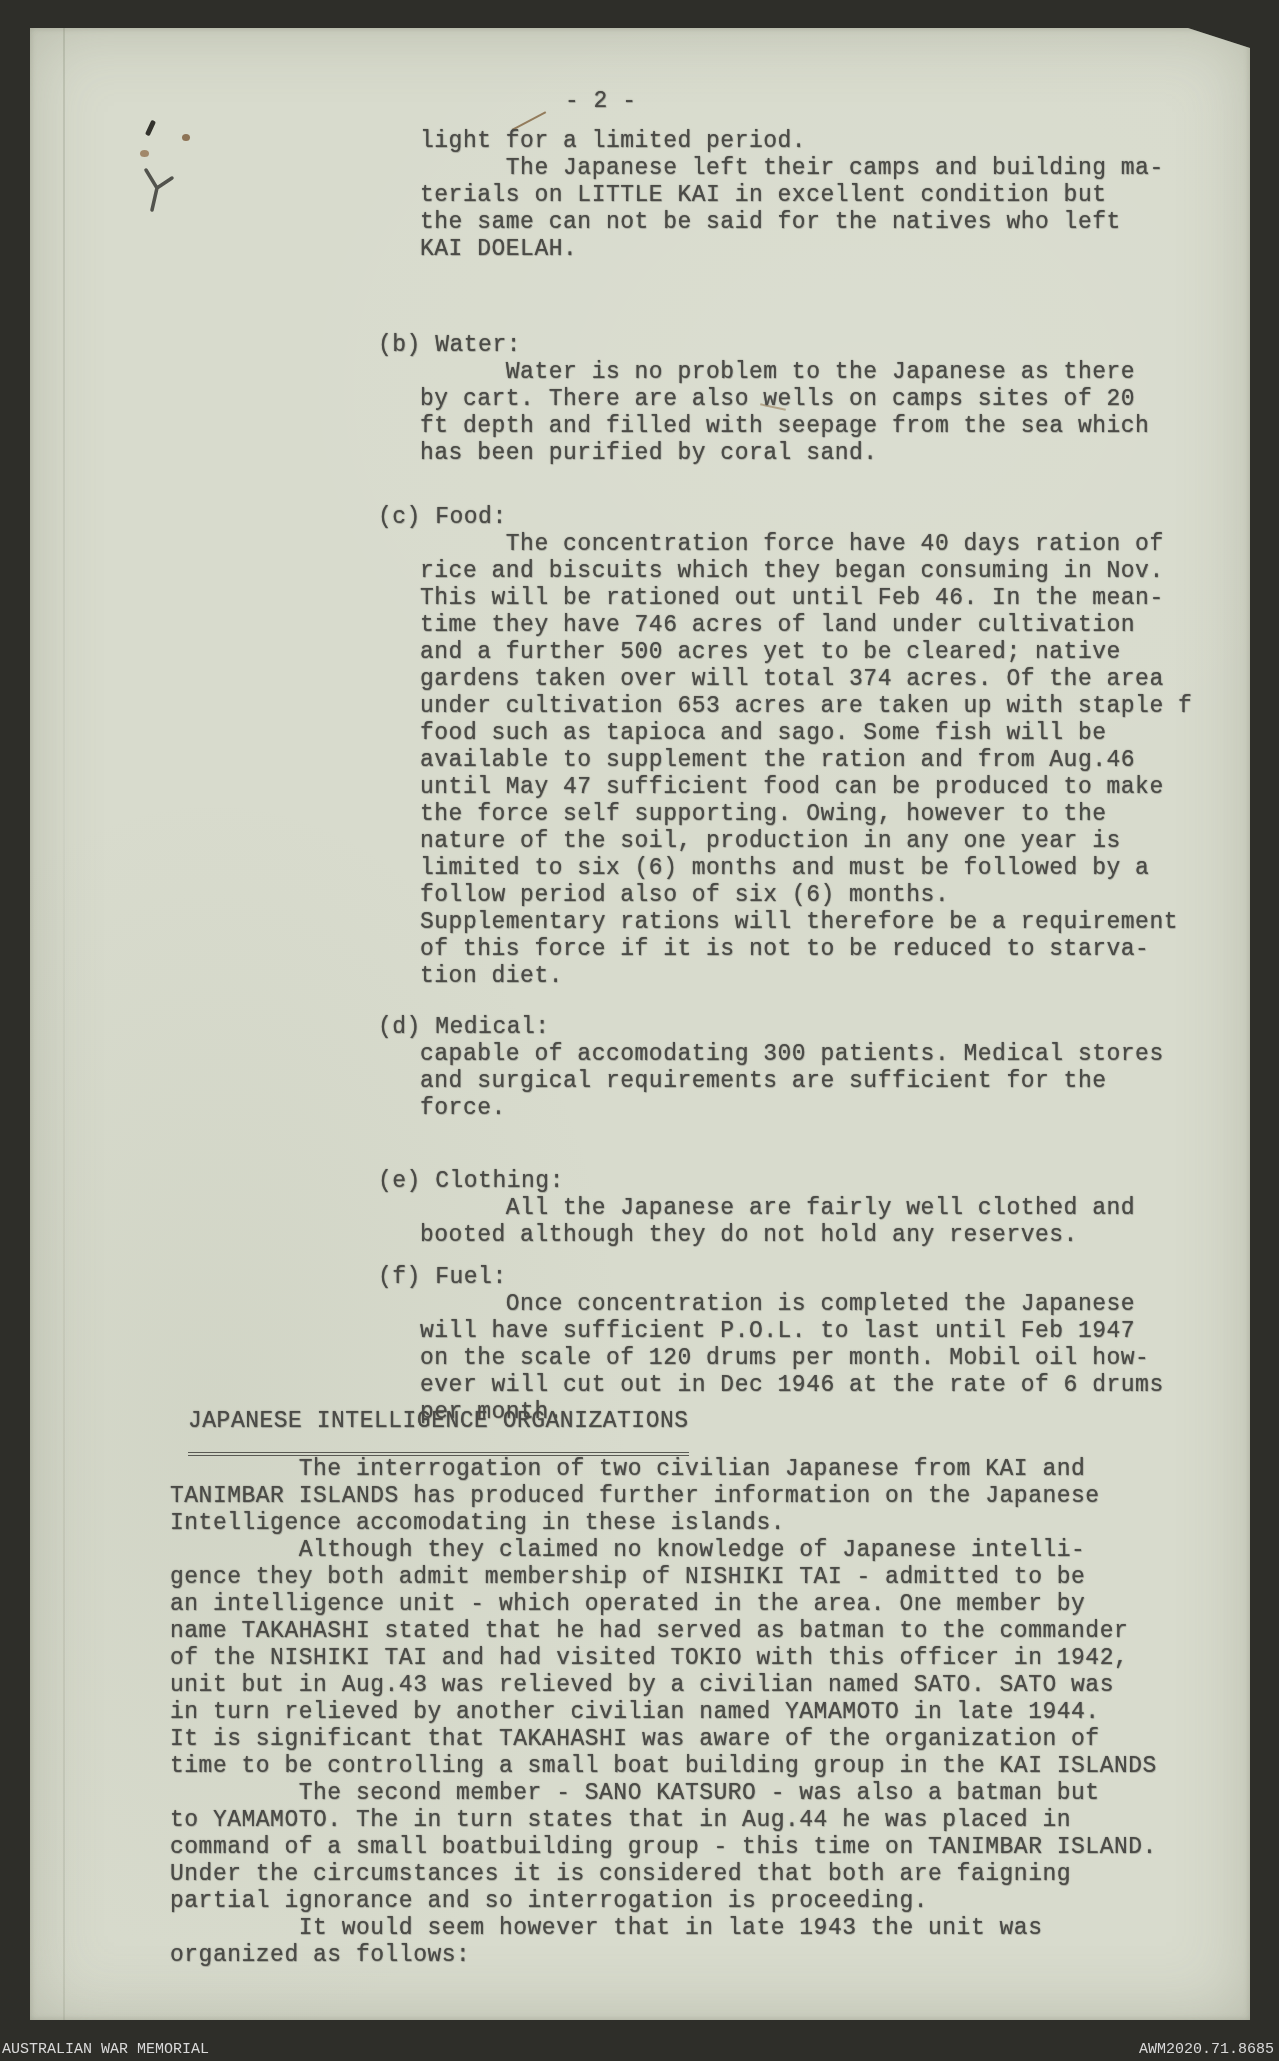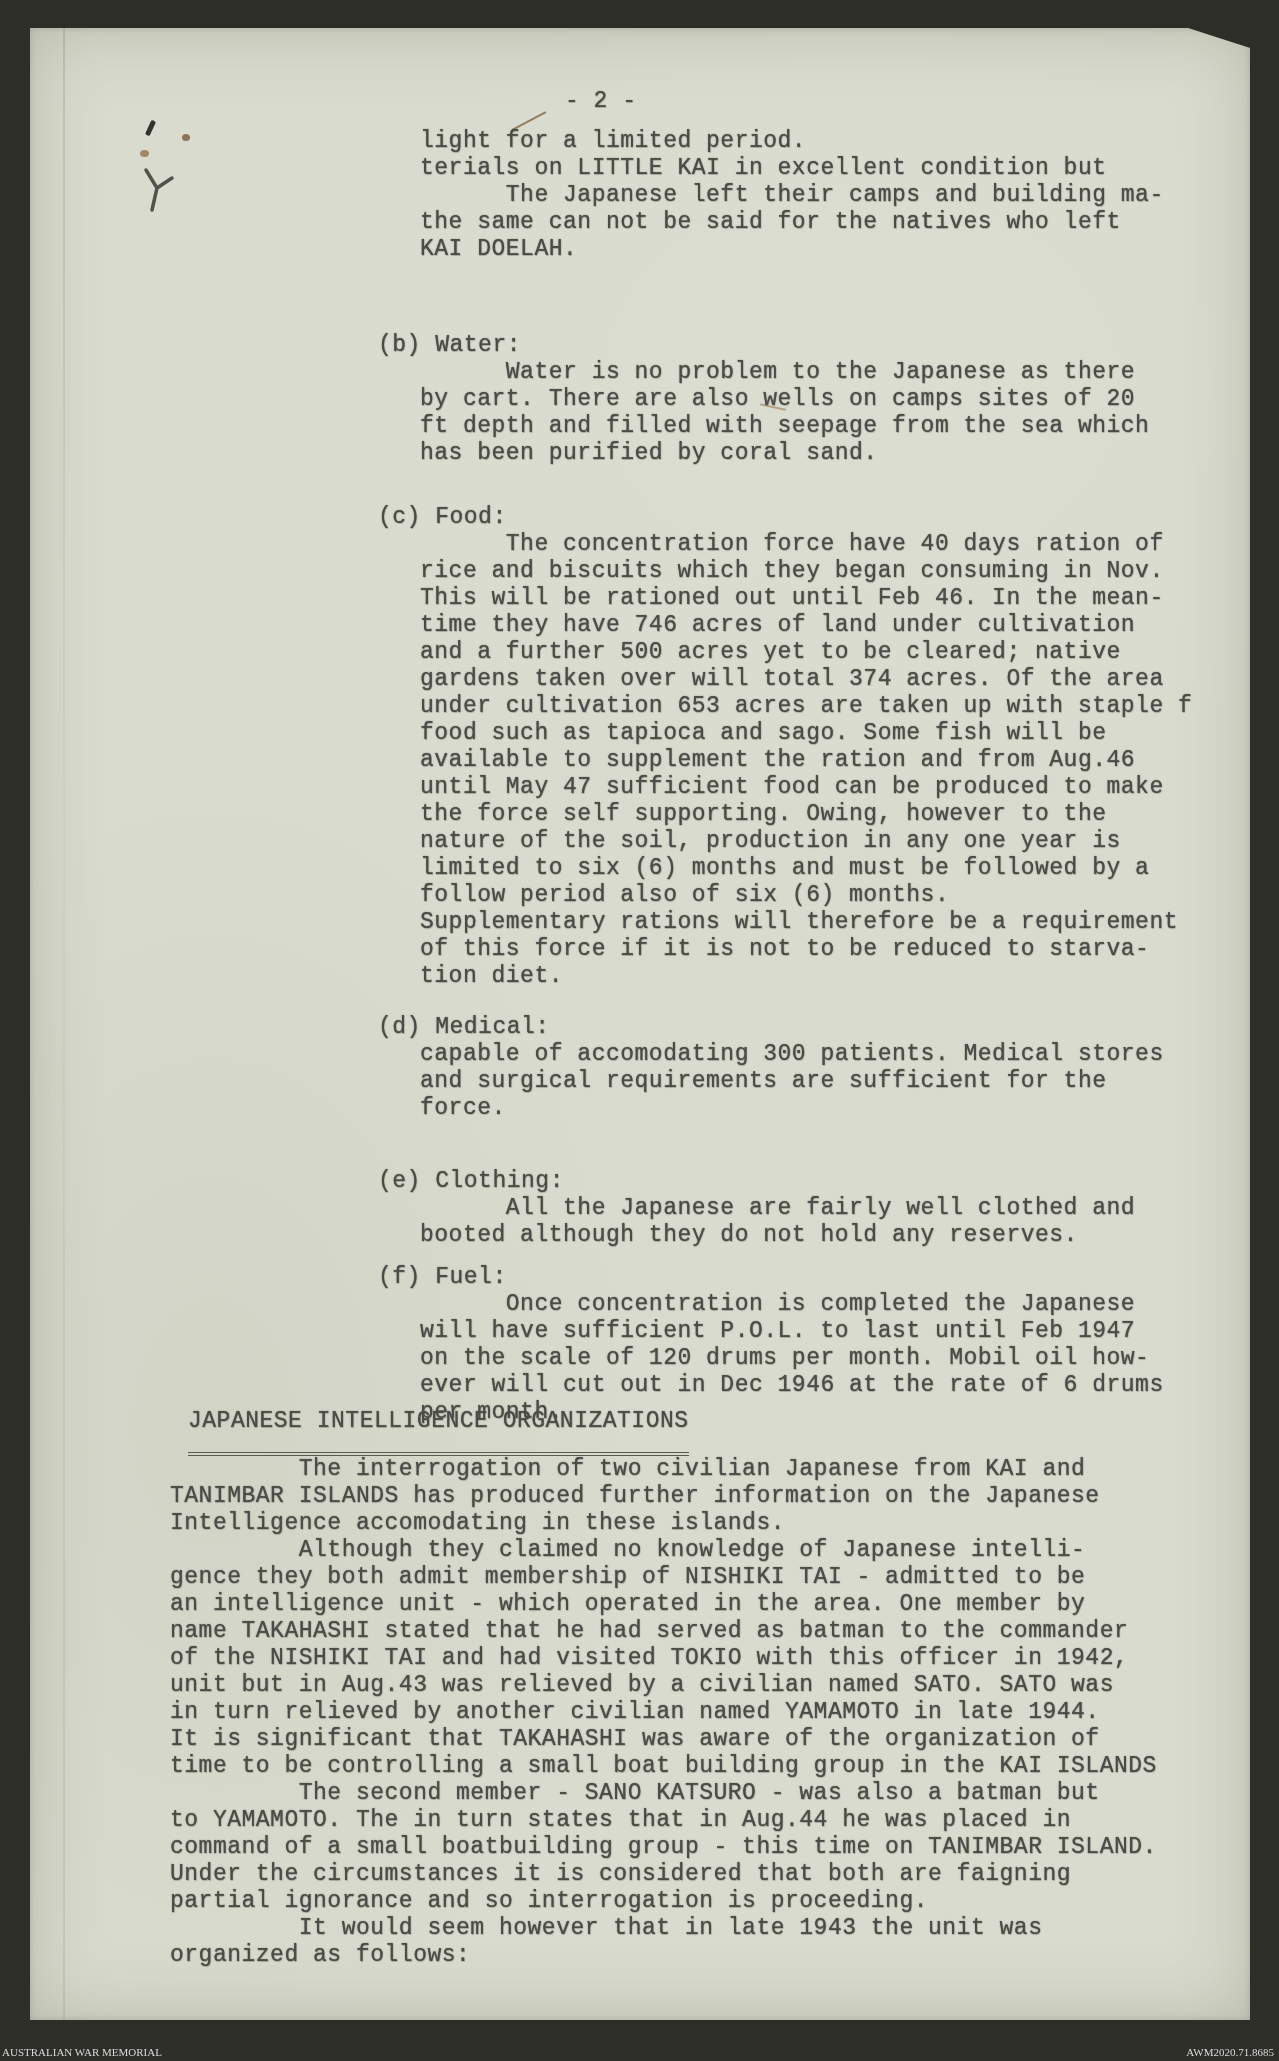--- a/index.html
+++ b/index.html
@@ -50,22 +50,22 @@
   .typed-line{white-space:pre;height:27px;}
   .intel-heading{
     position:absolute;left:158px;top:1380px;
     padding-bottom:17px;
     border-bottom:4px double rgba(75,75,70,0.9);
     white-space:pre;
   }
   #intel-block{position:absolute;left:140px;top:1428px;width:1050px;}
   .footer-label{
     position:absolute;
-    font-family:Liberation Serif, serif;
-    font-size:11px;color:var(--footer);
+    font-family:Liberation Mono, monospace;
+    font-size:15px;color:var(--footer);
   }
   .footer-left{left:2px;bottom:3px;}
   .footer-right{right:5px;bottom:3px;}
   
   .blemish{position:absolute;}
   .speck-dark1{left:118px;top:92px;width:5px;height:16px;background:#33332d;border-radius:2px;transform:rotate(25deg);}
   .speck-brown1{left:152px;top:106px;width:8px;height:7px;background:#7a5a38;border-radius:50%;opacity:0.8;}
   .speck-brown2{left:110px;top:122px;width:9px;height:7px;background:#8a6540;border-radius:50%;opacity:0.7;}
   .scratch1{left:480px;top:92px;width:38px;height:2px;background:#7c5c36;transform:rotate(-28deg);opacity:0.75;}
   .scratch2{left:730px;top:378px;width:26px;height:2px;background:#8a6a40;transform:rotate(12deg);opacity:0.5;}
@@ -85,22 +85,22 @@
   <svg class="blemish mark-y" width="42" height="48" viewBox="0 0 42 48">
     <path d="M8 4 L19 22 L14 44 M19 22 L34 12" stroke="#3b3b36" stroke-width="3.5" fill="none" stroke-linecap="round" opacity="0.85"></path>
   </svg>
 
   <div class="typed page-num">- 2 -</div>
 
   <div id="typed-sections">
       <div class="typed typed-section" id="sec-continuation">
         <div class="sec-body">
           <div class="typed-line">light for a limited period.</div>
+          <div class="typed-line">      The Japanese left their camps and building ma-</div>
           <div class="typed-line">terials on LITTLE KAI in excellent condition but</div>
-          <div class="typed-line">      The Japanese left their camps and building ma-</div>
           <div class="typed-line">the same can not be said for the natives who left</div>
           <div class="typed-line">KAI DOELAH.</div>
         </div>
       </div>
       <div class="typed typed-section" id="sec-water">
         <div class="sec-title typed-line">(b) Water:</div>
         <div class="sec-body">
           <div class="typed-line">      Water is no problem to the Japanese as there</div>
           <div class="typed-line">by cart. There are also wells on camps sites of 20</div>
           <div class="typed-line">ft depth and filled with seepage from the sea which</div>

